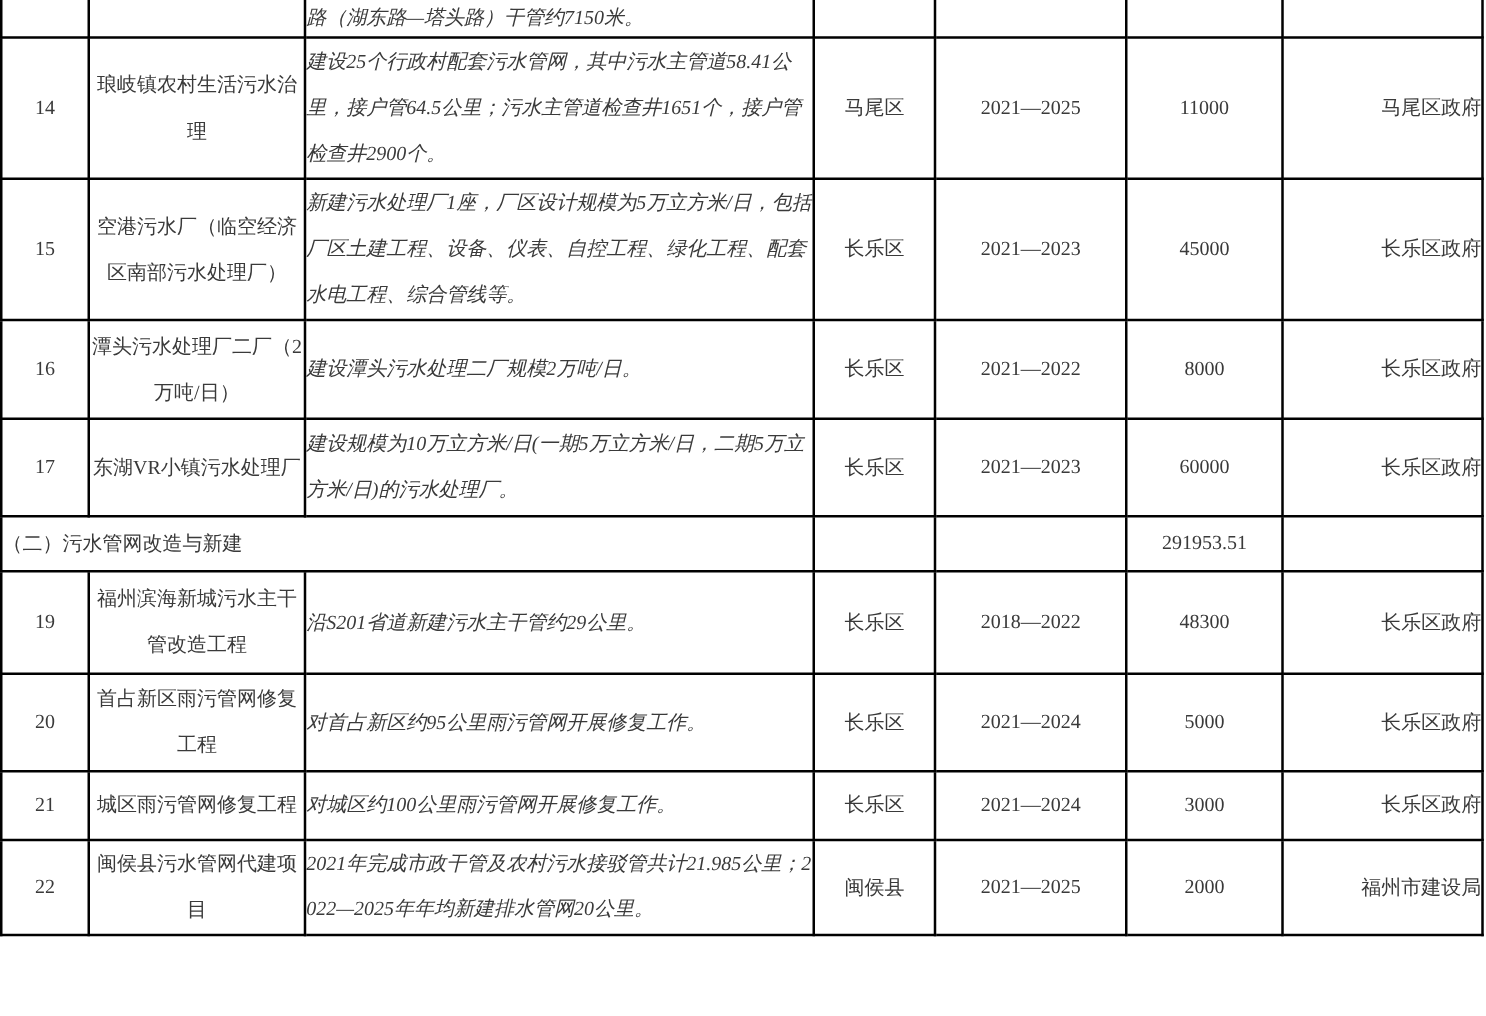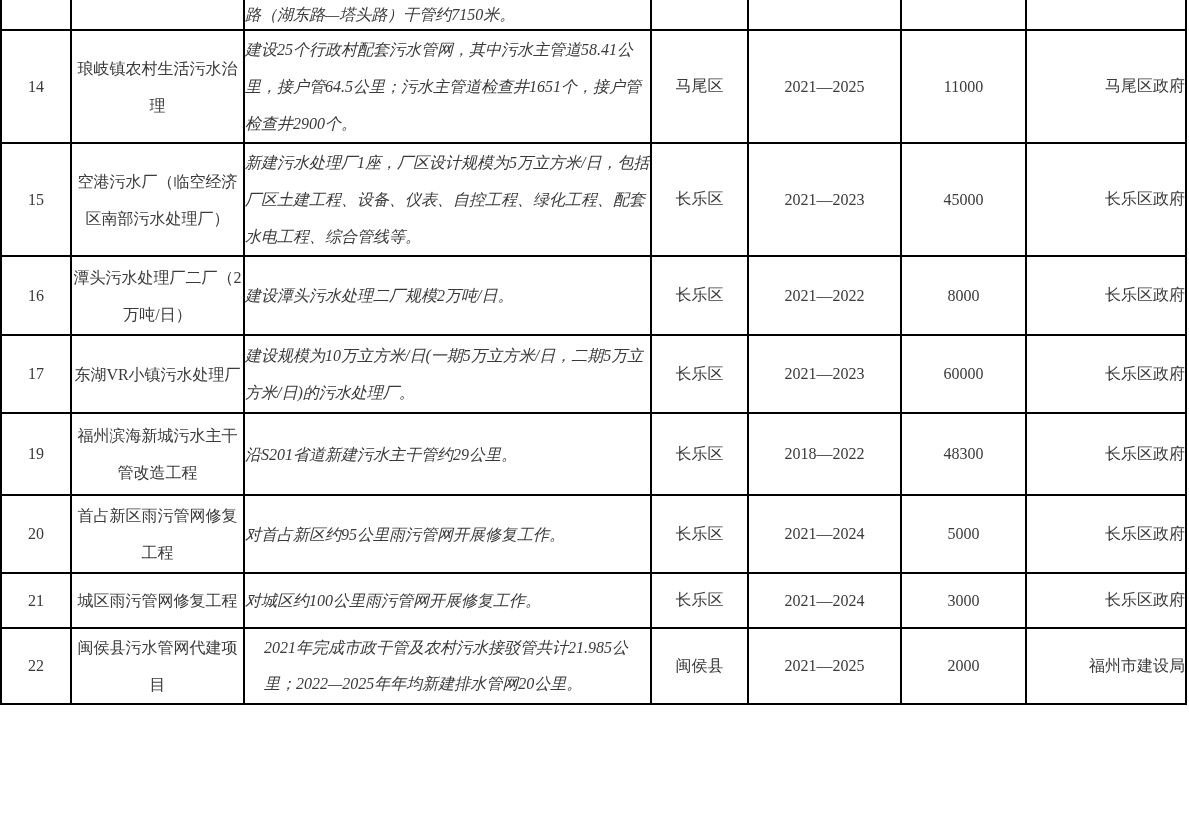--- a/index.html
+++ b/index.html
@@ -40,21 +40,21 @@
   tr.h33  td.desc { line-height: 28px; }
   tr.h112 td { height: 108px; }
   tr.h114 td { height: 110px; }
   tr.h81  td { height: 77px; }
   tr.h80  td { height: 76px; }
   tr.h51  td { height: 47px; }
   tr.h46  td { height: 42px; }
   tr.h84  td { height: 80px; }
   tr.h57  td { height: 53px; }
   tr.h72  td { height: 68px; }
-  tr.h72  td.desc { line-height: 36px; padding-left: 19px; }
+  tr.h72  td.desc { line-height: 36px; }
 </style>
 </head>
 <body>
 
 <table class="doc-table">
   <colgroup>
     <col style="width:70px">
     <col style="width:173px">
     <col style="width:407px">
     <col style="width:97px">
@@ -101,20 +101,27 @@
     </tr>
     <tr class="h80">
       <td class="no">17</td>
       <td class="name">东湖VR小镇污水处理厂</td>
       <td class="desc">建设规模为10万立方米/日(一期5万立方米/日，二期5万立方米/日)的污水处理厂。</td>
       <td class="dist">长乐区</td>
       <td class="per">2021—2023</td>
       <td class="amt">60000</td>
       <td class="unit">长乐区政府</td>
     </tr>
+    <tr class="h46">
+      <td class="section-title" colspan="3">（二）污水管网改造与新建</td>
+      <td class="dist"></td>
+      <td class="per"></td>
+      <td class="amt">291953.51</td>
+      <td class="unit"></td>
+    </tr>
     <tr class="h84">
       <td class="no">19</td>
       <td class="name">福州滨海新城污水主干管改造工程</td>
       <td class="desc">沿S201省道新建污水主干管约29公里。</td>
       <td class="dist">长乐区</td>
       <td class="per">2018—2022</td>
       <td class="amt">48300</td>
       <td class="unit">长乐区政府</td>
     </tr>
     <tr class="h80">

